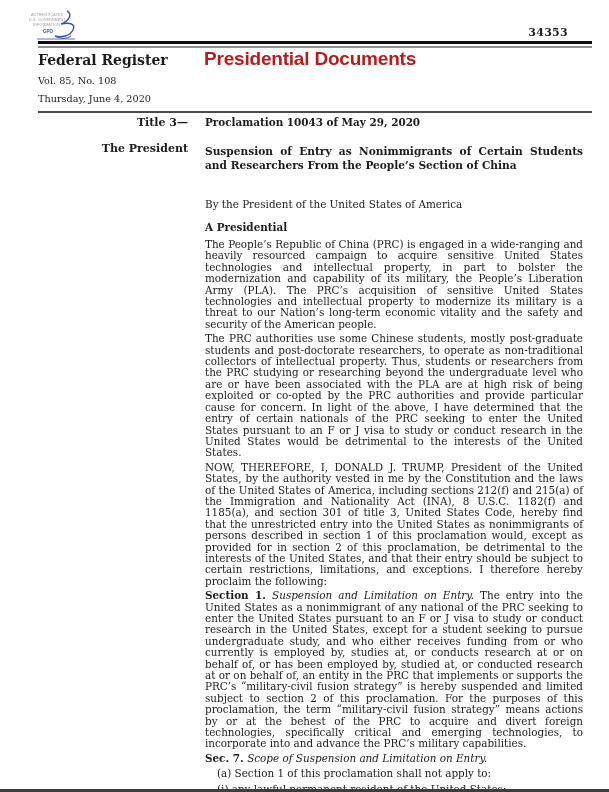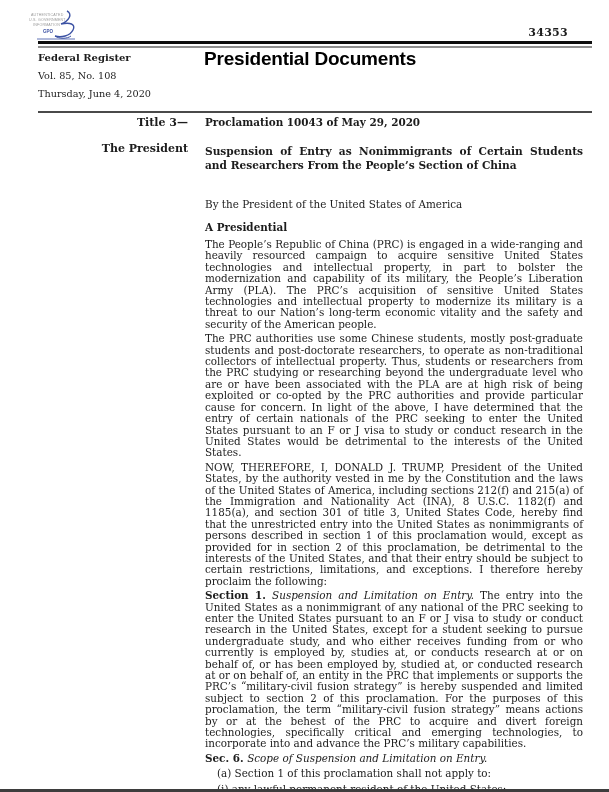--- a/index.html
+++ b/index.html
@@ -22,26 +22,26 @@
     font-size: 11px; font-weight: bold; letter-spacing: 0.3px;
   }
 
   
   .rule-top { position: absolute; top: 41px; left: 38px; right: 17px; }
   .rule-top .black { height: 2.5px; background: #0e0e0e; }
   .rule-top .gray  { height: 2px; background: #8f8f8f; margin-top: 2.5px; }
 
   
   .masthead-left { position: absolute; left: 38px; top: 52px; font-size: 9.7px; }
-  .masthead-left .pub { font-weight: bold; font-size: 10px; }
+  .masthead-left .pub { font-weight: bold; font-size: 14px; }
   .masthead-left div { margin-bottom: 7px; }
   .pd-heading {
     position: absolute; left: 204px; top: 48px;
     font-family: "Liberation Sans", "DejaVu Sans", sans-serif;
-    font-weight: bold; font-size: 19px; letter-spacing: -0.2px; color: #000000;
+    font-weight: bold; font-size: 19px; letter-spacing: -0.2px; color: #b91c1c;
   }
 
   
   .rule-mid { position: absolute; top: 111px; left: 38px; right: 17px; height: 2px; background: #4a4a4a; }
 
   
   .margin-notes { position: absolute; left: 38px; top: 116px; width: 150px; }
   .margin-notes .t { font-size: 11px; font-weight: bold; margin-bottom: 13px; text-align: right; }
 
   
@@ -119,21 +119,21 @@
     <div class="byline">By the President of the United States of America</div>
     <div class="a-proc">A Presidential</div>
 
     <div class="body-text">
       <p>The People’s Republic of China (PRC) is engaged in a wide-ranging and heavily resourced campaign to acquire sensitive United States technologies and intellectual property, in part to bolster the modernization and capability of its military, the People’s Liberation Army (PLA). The PRC’s acquisition of sensitive United States technologies and intellectual property to modernize its military is a threat to our Nation’s long-term economic vitality and the safety and security of the American people.</p>
       <p>The PRC authorities use some Chinese students, mostly post-graduate students and post-doctorate researchers, to operate as non-traditional collectors of intellectual property. Thus, students or researchers from the PRC studying or researching beyond the undergraduate level who are or have been associated with the PLA are at high risk of being exploited or co-opted by the PRC authorities and provide particular cause for concern. In light of the above, I have determined that the entry of certain nationals of the PRC seeking to enter the United States pursuant to an F or J visa to study or conduct research in the United States would be detrimental to the interests of the United States.</p>
       <p>NOW, THEREFORE, I, DONALD J. TRUMP, President of the United States, by the authority vested in me by the Constitution and the laws of the United States of America, including sections 212(f) and 215(a) of the Immigration and Nationality Act (INA), 8 U.S.C. 1182(f) and 1185(a), and section 301 of title 3, United States Code, hereby find that the unrestricted entry into the United States as nonimmigrants of persons described in section 1 of this proclamation would, except as provided for in section 2 of this proclamation, be detrimental to the interests of the United States, and that their entry should be subject to certain restrictions, limitations, and exceptions. I therefore hereby proclaim the following:</p>
 
       <p><span class="sec-label">Section 1. </span><span class="sec-title">Suspension and Limitation on Entry.</span><span> The entry into the United States as a nonimmigrant of any national of the PRC seeking to enter the United States pursuant to an F or J visa to study or conduct research in the United States, except for a student seeking to pursue undergraduate study, and who either receives funding from or who currently is employed by, studies at, or conducts research at or on behalf of, or has been employed by, studied at, or conducted research at or on behalf of, an entity in the PRC that implements or supports the PRC’s “military-civil fusion strategy” is hereby suspended and limited subject to section 2 of this proclamation. For the purposes of this proclamation, the term “military-civil fusion strategy” means actions by or at the behest of the PRC to acquire and divert foreign technologies, specifically critical and emerging technologies, to incorporate into and advance the PRC’s military capabilities.</span></p>
 
-      <p><span class="sec-label">Sec. 6. </span><span class="sec-title">Scope of Suspension and Limitation on Entry.</span></p>
+      <p><span class="sec-label">Sec. 7. </span><span class="sec-title">Scope of Suspension and Limitation on Entry.</span></p>
 
       <p class="sub-item">(a) Section 1 of this proclamation shall not apply to:</p>
       <p class="sub-item">(i) any lawful permanent resident of the United States;</p>
     </div>
   </div>
 
   <div class="window-edge"></div>
 </div>
 
 </body></html>

